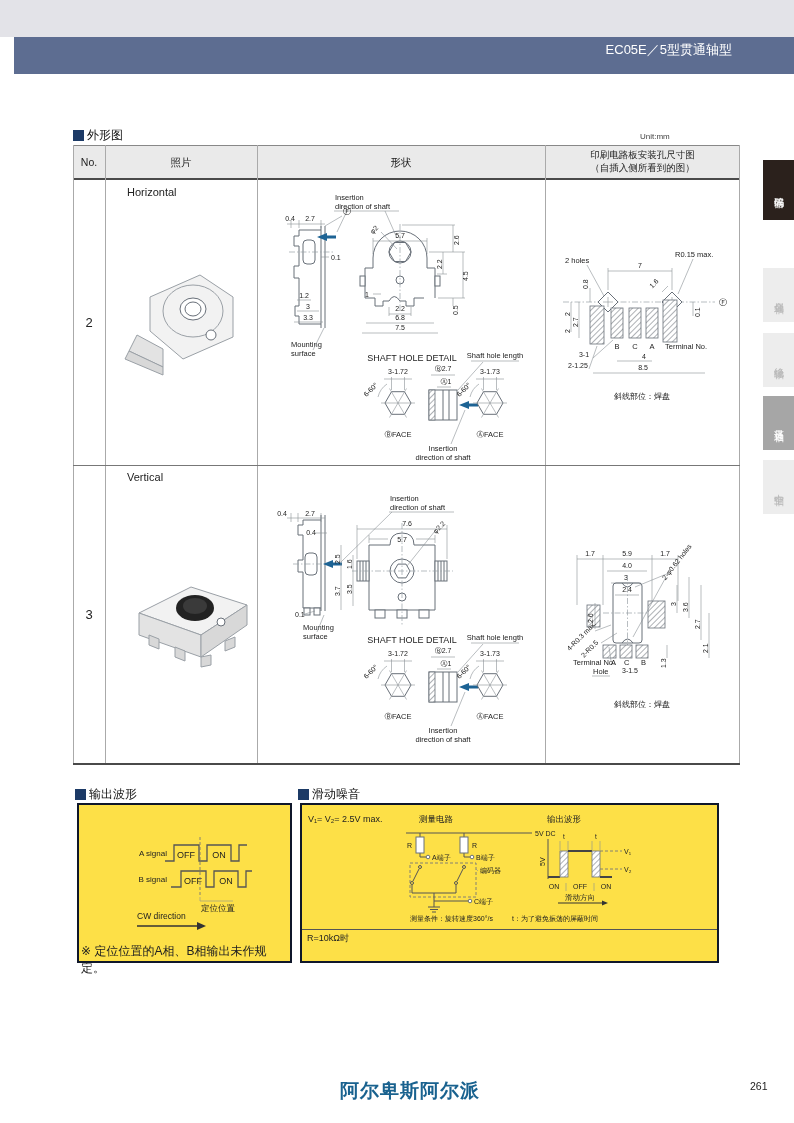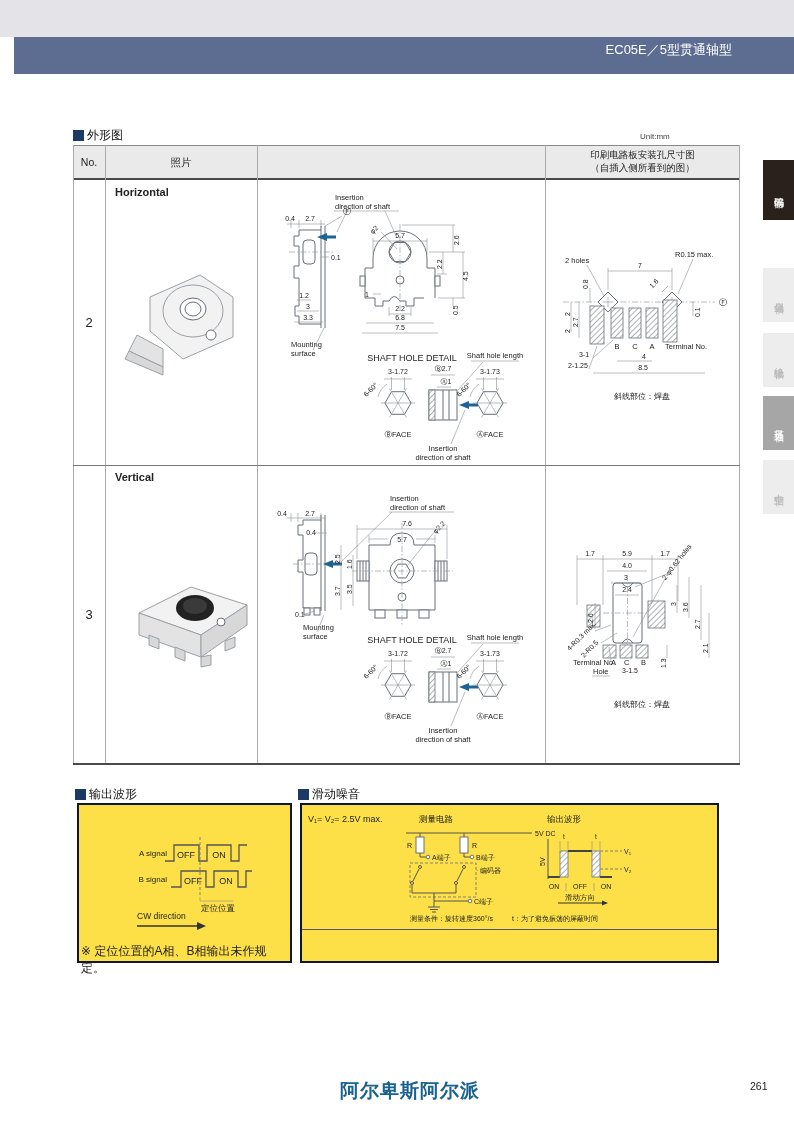--- a/index.html
+++ b/index.html
@@ -23,21 +23,21 @@
   .sq{display:inline-block;width:11px;height:11px;background:#1c3a66}
   .unit{font-size:8px;color:#444}
   
   .tbl{left:73px;top:145px;width:667px;height:776px}
   .vl{position:absolute;top:0;height:620px;width:1px;background:#aaa}
   .hrow{position:absolute;left:0;top:0;width:667px;height:35px;background:#eaeaea;
         border-top:1px solid #888;border-bottom:2px solid #4a4a4a;box-sizing:border-box}
   .hc{position:absolute;font-size:10.5px;color:#222;text-align:center}
   .cell{position:absolute;box-sizing:border-box}
   .nocell{display:flex;align-items:center;justify-content:center;font-size:13px}
-  .orient{font-size:11px;font-weight:bold;padding:6px 0 0 10px}
+  .orient{font-size:11px;font-weight:normal;padding:6px 0 0 22px}
   .rowdiv{position:absolute;left:0;top:320px;width:667px;height:1px;background:#777}
   .botline{position:absolute;left:0;top:618px;width:667px;height:2px;background:#4a4a4a}
   
   .bbox{border:2px solid #0f172a;box-sizing:border-box;background:#fde047}
   .notebar{position:absolute;left:0;right:0;border-top:1px solid #555;font-size:9px;line-height:12.5px;padding:2px 5px}
   .wfnote{position:absolute;left:2px;top:138px;font-size:12px}
   
   .logo{font-size:19px;font-weight:bold;color:#19628f;letter-spacing:1px}
   .pageno{font-size:10.5px;color:#222}
   
@@ -86,20 +86,21 @@
 <div class="abs sec" style="left:73px;top:127px">
   <span class="sq"></span>
   <span>外形图</span>
 </div>
 <div class="abs unit" style="left:640px;top:132px;width:100px;">Unit:mm</div>
 
 <div class="abs tbl">
   <div class="hrow"></div>
   <div class="hc" style="left:0;top:11px;width:32px">No.</div>
   <div class="hc" style="left:32px;top:11px;width:152px">照片</div>
+  <div class="hc" style="left:184px;top:11px;width:288px">形状</div>
   <div class="hc" style="left:472px;top:4px;width:195px;font-size:9.5px">印刷电路板安装孔尺寸图</div>
   <div class="hc" style="left:472px;top:17px;width:195px;font-size:9.5px">（自插入侧所看到的图）</div>
 
   <div class="vl" style="left:0"></div>
   <div class="vl" style="left:32px"></div>
   <div class="vl" style="left:184px"></div>
   <div class="vl" style="left:472px"></div>
   <div class="vl" style="left:666px"></div>
   <div class="rowdiv"></div>
   <div class="botline"></div>
@@ -596,17 +597,18 @@
       <text class="mid" x="304" y="84" style="font-size:7px">ON</text>
       <line class="dl" x1="264" y1="78" x2="264" y2="86"></line>
       <line class="dl" x1="292" y1="78" x2="292" y2="86"></line>
       <text class="mid" x="278" y="95" style="font-size:7.5px">滑动方向</text>
       <line x1="256" y1="98" x2="300" y2="98" stroke="#333" stroke-width="1"></line>
       <polygon points="300,95.5 306,98 300,100.5" fill="#333"></polygon>
       <text x="210" y="116" style="font-size:7px">t：为了避免振荡的屏蔽时间</text>
     </g>
   </svg>
   <div class="notebar" style="top:124px">
+    <div>R=10kΩ时</div>
   </div>
 </div>
 
 <div class="abs logo" style="left:340px;top:1078px">阿尔卑斯阿尔派</div>
 <div class="abs pageno" style="left:750px;top:1080px">261</div>
 
 </body></html>

